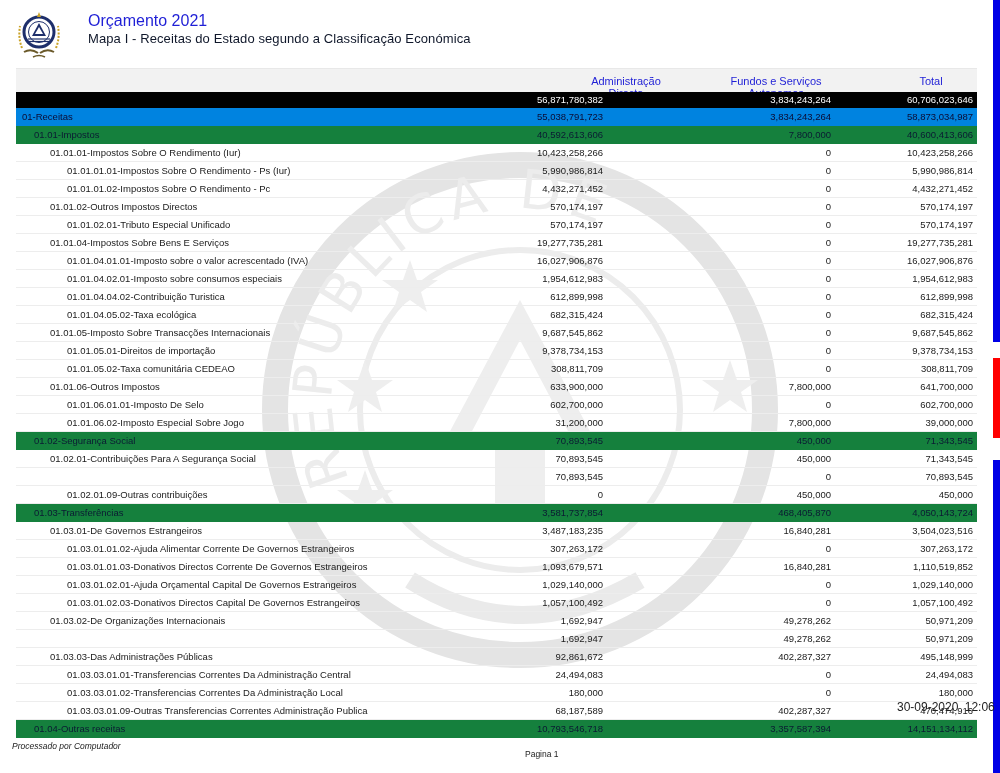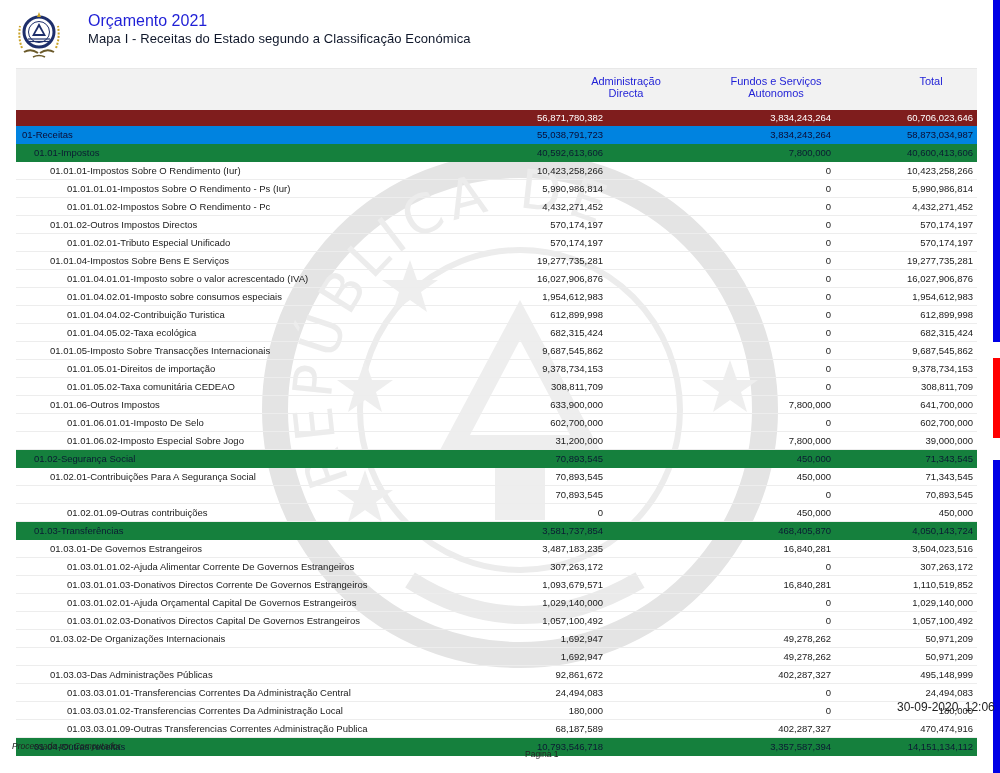--- a/index.html
+++ b/index.html
@@ -12,34 +12,34 @@
   .flag-blue-bottom { top: 460px; height: 313px; background: #0000e6; }
 
   .emblem { position: absolute; left: 16px; top: 8px; width: 46px; height: 52px; }
 
   .head-sub { position: absolute; left: 88px; top: 12px; font-size: 16px; color: #1f1fd6; }
   .head-title { position: absolute; left: 88px; top: 31px; font-size: 13px; color: #0f172a; letter-spacing: 0.1px; }
 
   .watermark { position: absolute; left: 260px; top: 150px; width: 520px; height: 520px; pointer-events: none; }
 
   .table-wrap { position: absolute; left: 16px; top: 68px; width: 961px; }
-  .thead { height: 42px; background: #f2f2f2; border-top: 1px solid #e8e8e8; position: relative; }
+  .thead { height: 24px; background: #f2f2f2; border-top: 1px solid #e8e8e8; position: relative; }
   .th { position: absolute; top: 6px; text-align: center; font-size: 11px; line-height: 12px; color: #1f1fd6; }
   .th-adm { left: 560px; width: 100px; }
   .th-fsa { left: 700px; width: 120px; }
   .th-tot { left: 870px; width: 90px; }
 
   .row { position: relative; height: 18px; font-size: 9.5px; line-height: 17px; border-bottom: 1px solid #ededed; }
   .row .label { position: absolute; top: 0; white-space: nowrap; }
   .row .v { position: absolute; top: 0; text-align: right; width: 140px; }
   .row .v1 { left: 447px; }
   .row .v2 { left: 675px; }
   .row .v3 { left: 817px; }
 
-  .lvl-total { background: #7f1d1d; color: #ffffff; height: 16px; line-height: 15px; border-bottom: none; }
+  .lvl-total { background: #000000; color: #ffffff; height: 16px; line-height: 15px; border-bottom: none; }
   .lvl-0 { background: #0083e0; color: #0b0b33; border-bottom: none; }
   .lvl-1 { background: #15803d; color: #0b1a33; border-bottom: none; }
   .lvl-2 { background: transparent; }
   .lvl-3 { background: transparent; }
 
   .lvl-total .label, .lvl-0 .label { left: 6px; }
   .lvl-1 .label { left: 18px; }
   .lvl-2 .label { left: 34px; }
   .lvl-3 .label { left: 51px; }
 

